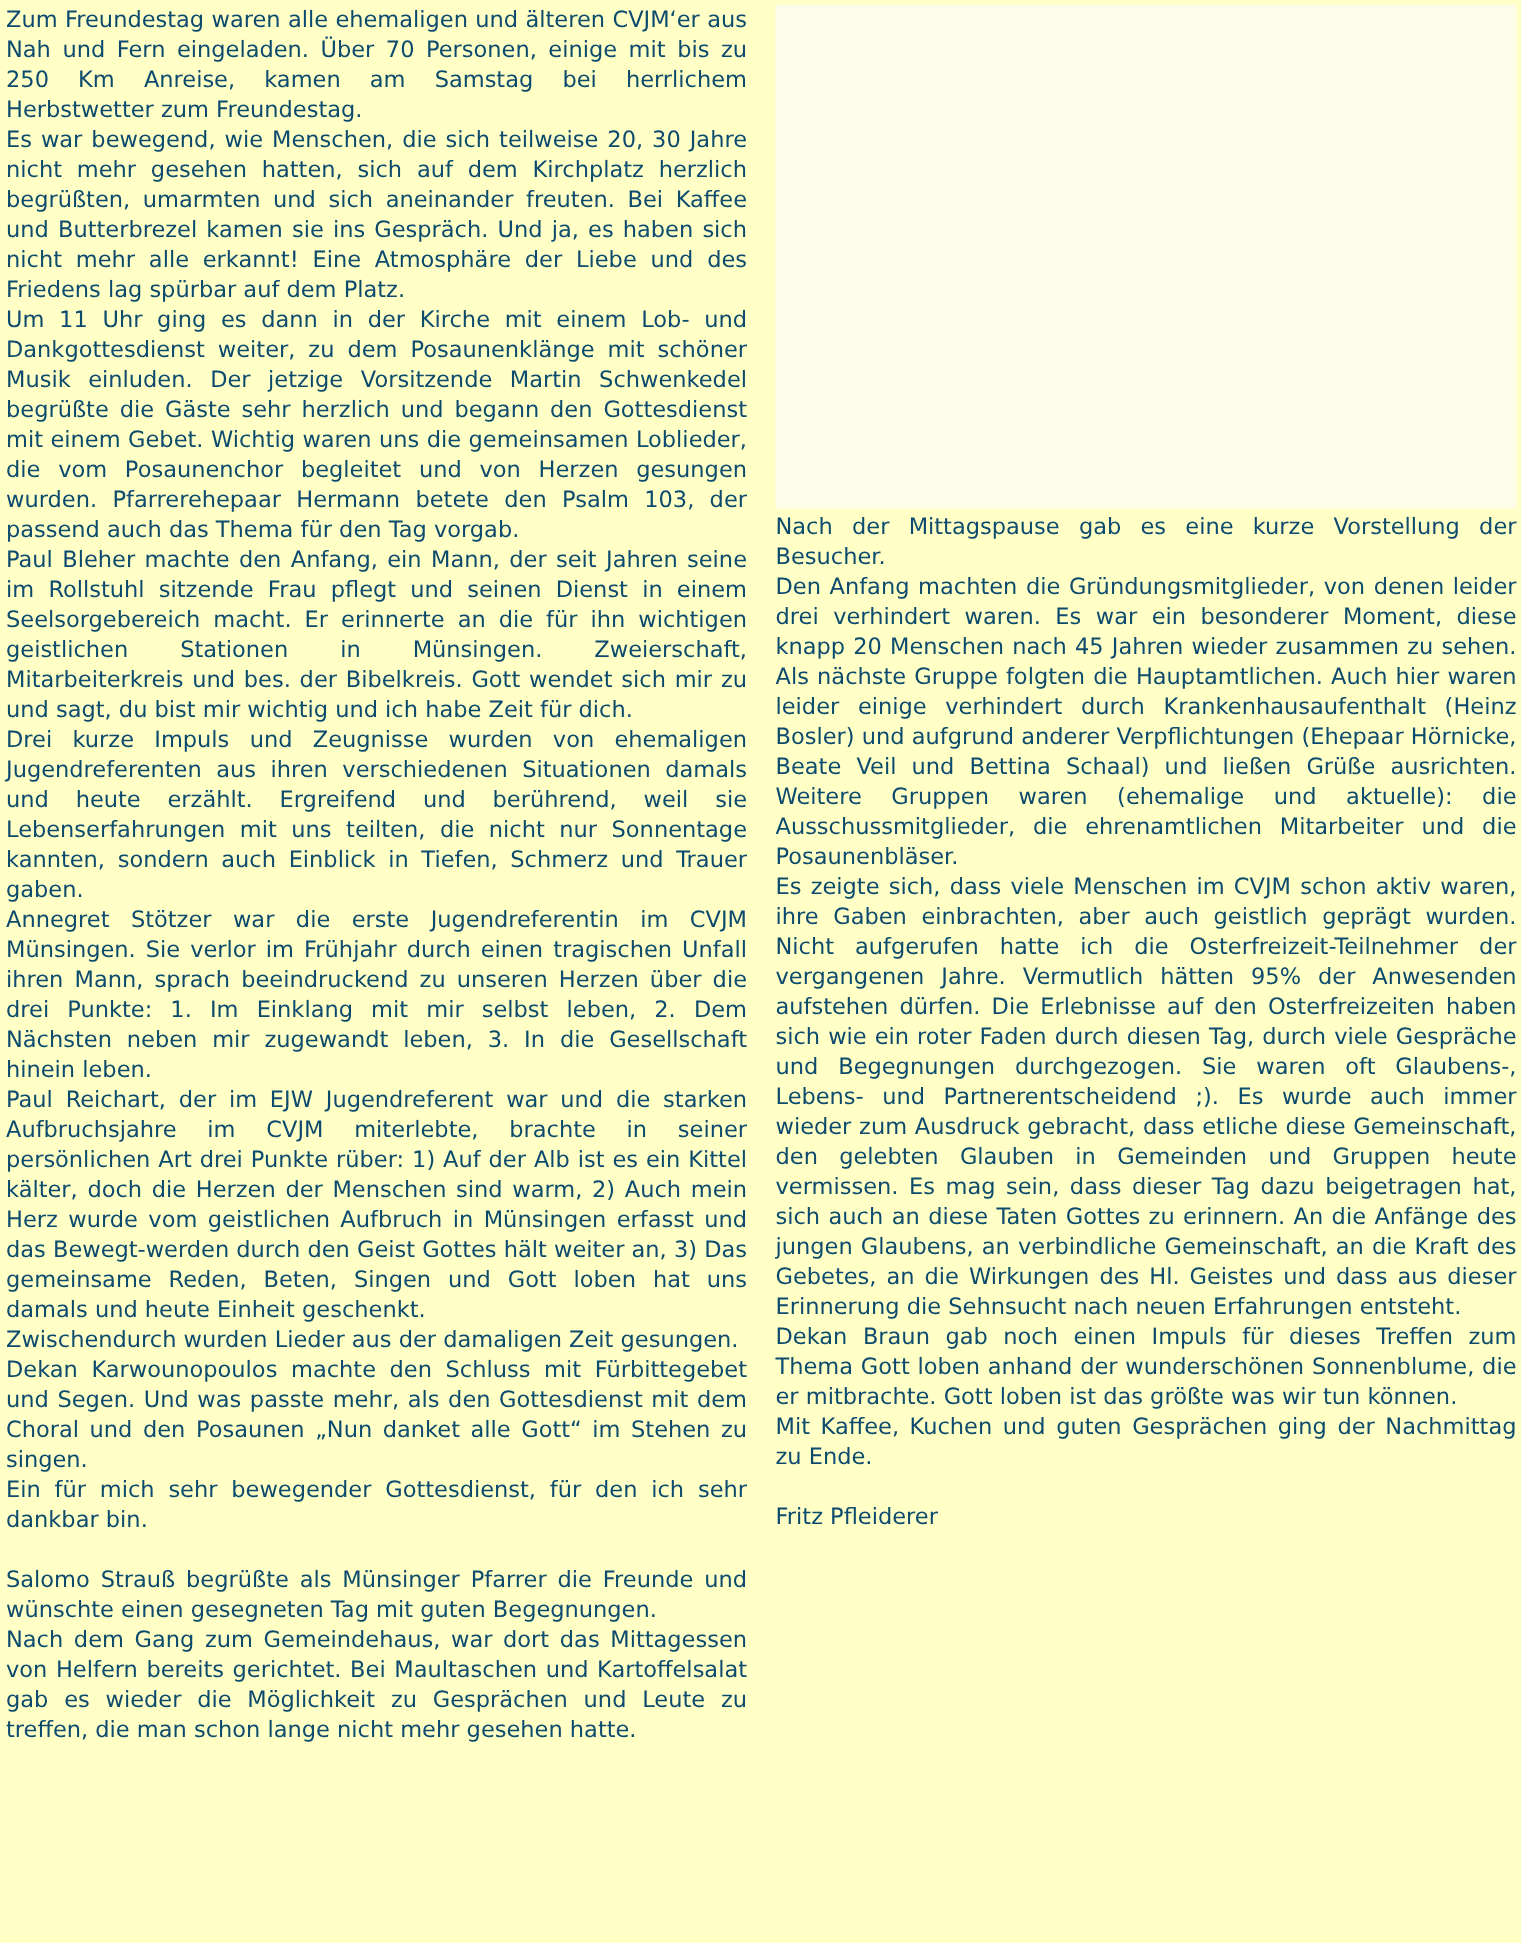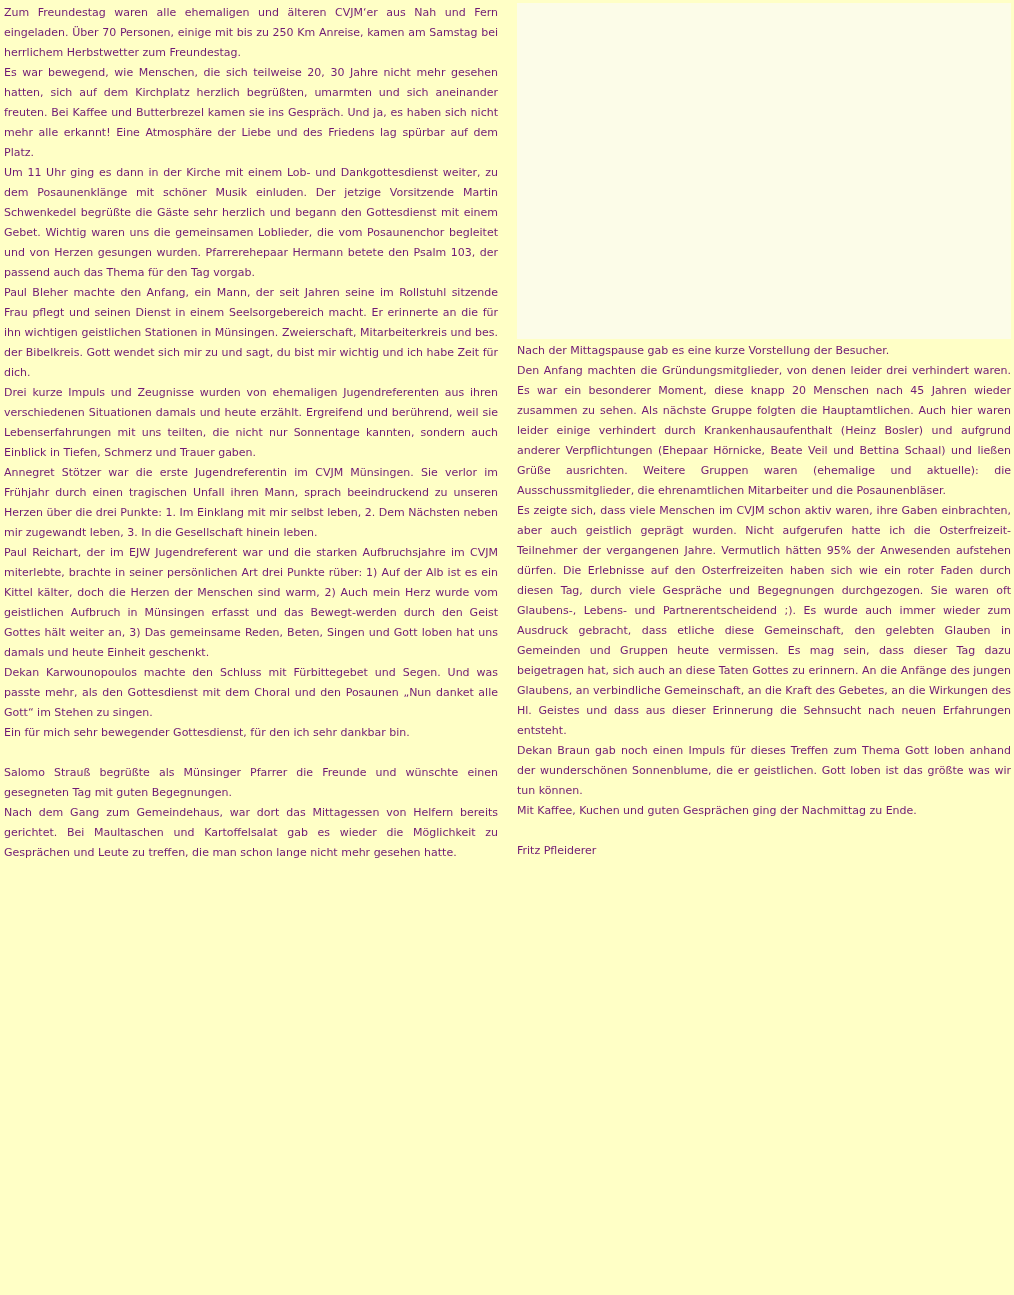--- a/index.html
+++ b/index.html
@@ -17,23 +17,23 @@
     width: 1014px;
     height: 1295px;
     padding: 3px 4px 0 4px;
     display: flex;
     gap: 19px;
   }
   .col {
     width: 494px;
     flex: 0 0 494px;
     font-family: "DejaVu Sans", sans-serif;
-    font-size: 11px;
+    font-size: 15px;
     line-height: 20px;
-    color: #701a75;
+    color: #0c4a6e;
     text-align: justify;
   }
   .col p {
     margin: 0;
     min-height: 20px;
   }
   .photo-placeholder {
     width: 100%;
     height: 336px;
     background: #FCFCE8;
@@ -46,31 +46,32 @@
 <div class="page">
 
   <div class="col">
     <p>Zum Freundestag waren alle ehemaligen und älteren CVJM‘er aus Nah und Fern eingeladen. Über 70 Personen, einige mit bis zu 250 Km Anreise, kamen am Samstag bei herrlichem Herbstwetter zum Freundestag.</p>
     <p>Es war bewegend, wie Menschen, die sich teilweise 20, 30 Jahre nicht mehr gesehen hatten, sich auf dem Kirchplatz herzlich begrüßten, umarmten und sich aneinander freuten. Bei Kaffee und Butterbrezel kamen sie ins Gespräch. Und ja, es haben sich nicht mehr alle erkannt! Eine Atmosphäre der Liebe und des Friedens lag spürbar auf dem Platz.</p>
     <p>Um 11 Uhr ging es dann in der Kirche mit einem Lob- und Dankgottesdienst weiter, zu dem Posaunenklänge mit schöner Musik einluden. Der jetzige Vorsitzende Martin Schwenkedel begrüßte die Gäste sehr herzlich und begann den Gottesdienst mit einem Gebet. Wichtig waren uns die gemeinsamen Loblieder, die vom Posaunenchor begleitet und von Herzen gesungen wurden. Pfarrerehepaar Hermann betete den Psalm 103, der passend auch das Thema für den Tag vorgab.</p>
     <p>Paul Bleher machte den Anfang, ein Mann, der seit Jahren seine im Rollstuhl sitzende Frau pflegt und seinen Dienst in einem Seelsorgebereich macht. Er erinnerte an die für ihn wichtigen geistlichen Stationen in Münsingen. Zweierschaft, Mitarbeiterkreis und bes. der Bibelkreis. Gott wendet sich mir zu und sagt, du bist mir wichtig und ich habe Zeit für dich.</p>
     <p>Drei kurze Impuls und Zeugnisse wurden von ehemaligen Jugendreferenten aus ihren verschiedenen Situationen damals und heute erzählt. Ergreifend und berührend, weil sie Lebenserfahrungen mit uns teilten, die nicht nur Sonnentage kannten, sondern auch Einblick in Tiefen, Schmerz und Trauer gaben.</p>
     <p>Annegret Stötzer war die erste Jugendreferentin im CVJM Münsingen. Sie verlor im Frühjahr durch einen tragischen Unfall ihren Mann, sprach beeindruckend zu unseren Herzen über die drei Punkte: 1. Im Einklang mit mir selbst leben, 2. Dem Nächsten neben mir zugewandt leben, 3. In die Gesellschaft hinein leben.</p>
     <p>Paul Reichart, der im EJW Jugendreferent war und die starken Aufbruchsjahre im CVJM miterlebte, brachte in seiner persönlichen Art drei Punkte rüber: 1) Auf der Alb ist es ein Kittel kälter, doch die Herzen der Menschen sind warm, 2) Auch mein Herz wurde vom geistlichen Aufbruch in Münsingen erfasst und das Bewegt-werden durch den Geist Gottes hält weiter an, 3) Das gemeinsame Reden, Beten, Singen und Gott loben hat uns damals und heute Einheit geschenkt.</p>
+    <p>Zwischendurch wurden Lieder aus der damaligen Zeit gesungen.</p>
     <p>Dekan Karwounopoulos machte den Schluss mit Fürbittegebet und Segen. Und was passte mehr, als den Gottesdienst mit dem Choral und den Posaunen „Nun danket alle Gott“ im Stehen zu singen.</p>
     <p>Ein für mich sehr bewegender Gottesdienst, für den ich sehr dankbar bin.</p>
     <p></p>
     <p>Salomo Strauß begrüßte als Münsinger Pfarrer die Freunde und wünschte einen gesegneten Tag mit guten Begegnungen.</p>
     <p>Nach dem Gang zum Gemeindehaus, war dort das Mittagessen von Helfern bereits gerichtet. Bei Maultaschen und Kartoffelsalat gab es wieder die Möglichkeit zu Gesprächen und Leute zu treffen, die man schon lange nicht mehr gesehen hatte.</p>
   </div>
 
   <div class="col">
     <div class="photo-placeholder"></div>
     <p>Nach der Mittagspause gab es eine kurze Vorstellung der Besucher.</p>
     <p>Den Anfang machten die Gründungsmitglieder, von denen leider drei verhindert waren. Es war ein besonderer Moment, diese knapp 20 Menschen nach 45 Jahren wieder zusammen zu sehen. Als nächste Gruppe folgten die Hauptamtlichen. Auch hier waren leider einige verhindert durch Krankenhausaufenthalt (Heinz Bosler) und aufgrund anderer Verpflichtungen (Ehepaar Hörnicke, Beate Veil und Bettina Schaal) und ließen Grüße ausrichten. Weitere Gruppen waren (ehemalige und aktuelle): die Ausschussmitglieder, die ehrenamtlichen Mitarbeiter und die Posaunenbläser.</p>
     <p>Es zeigte sich, dass viele Menschen im CVJM schon aktiv waren, ihre Gaben einbrachten, aber auch geistlich geprägt wurden. Nicht aufgerufen hatte ich die Osterfreizeit-Teilnehmer der vergangenen Jahre. Vermutlich hätten 95% der Anwesenden aufstehen dürfen. Die Erlebnisse auf den Osterfreizeiten haben sich wie ein roter Faden durch diesen Tag, durch viele Gespräche und Begegnungen durchgezogen. Sie waren oft Glaubens-, Lebens- und Partnerentscheidend ;). Es wurde auch immer wieder zum Ausdruck gebracht, dass etliche diese Gemeinschaft, den gelebten Glauben in Gemeinden und Gruppen heute vermissen. Es mag sein, dass dieser Tag dazu beigetragen hat, sich auch an diese Taten Gottes zu erinnern. An die Anfänge des jungen Glaubens, an verbindliche Gemeinschaft, an die Kraft des Gebetes, an die Wirkungen des Hl. Geistes und dass aus dieser Erinnerung die Sehnsucht nach neuen Erfahrungen entsteht.</p>
-    <p>Dekan Braun gab noch einen Impuls für dieses Treffen zum Thema Gott loben anhand der wunderschönen Sonnenblume, die er geistlichen. Gott loben ist das größte was wir tun können.</p>
+    <p>Dekan Braun gab noch einen Impuls für dieses Treffen zum Thema Gott loben anhand der wunderschönen Sonnenblume, die er mitbrachte. Gott loben ist das größte was wir tun können.</p>
     <p>Mit Kaffee, Kuchen und guten Gesprächen ging der Nachmittag zu Ende.</p>
     <p></p>
     <p>Fritz Pfleiderer</p>
   </div>
 
 </div>
 
 </body></html>

